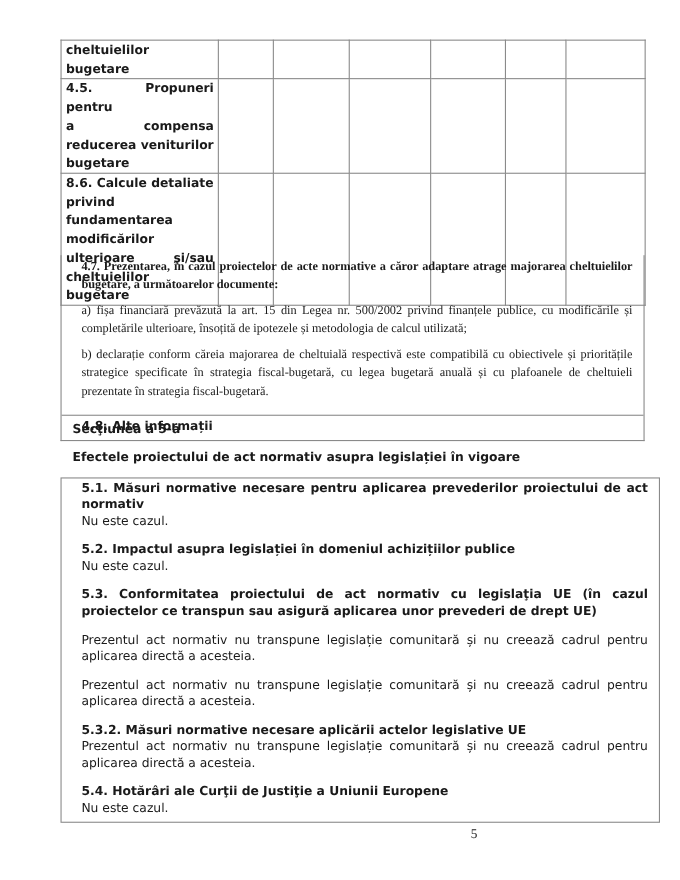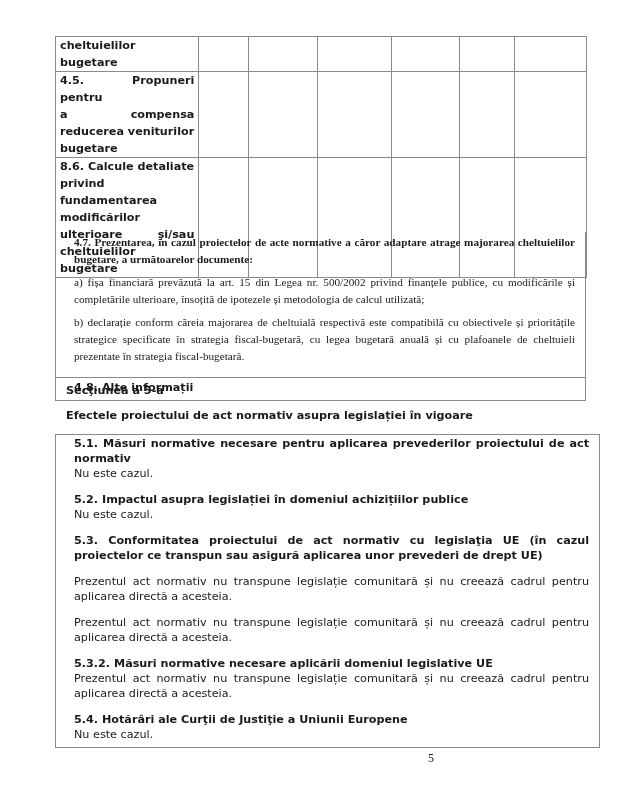--- a/index.html
+++ b/index.html
@@ -121,21 +121,21 @@
     <div class="blk">
       <div class="h">5.3. Conformitatea  proiectului de act normativ cu legislaţia UE (în cazul proiectelor ce transpun sau asigură aplicarea unor prevederi de drept UE)</div>
     </div>
     <div class="blk">
       <div class="t">Prezentul act normativ nu transpune legislație comunitară și nu creează cadrul pentru aplicarea directă a acesteia.</div>
     </div>
     <div class="blk">
       <div class="t">Prezentul act normativ nu transpune legislație comunitară și nu creează cadrul pentru aplicarea directă a acesteia.</div>
     </div>
     <div class="blk">
-      <div class="h">5.3.2. Măsuri normative necesare aplicării domeniul legislative UE</div>
+      <div class="h">5.3.2. Măsuri normative necesare aplicării actelor legislative UE</div>
       <div class="t">Prezentul act normativ nu transpune legislație comunitară și nu creează cadrul pentru aplicarea directă a acesteia.</div>
     </div>
     <div class="blk">
       <div class="h">5.4. Hotărâri ale Curţii de Justiţie a Uniunii Europene</div>
       <div class="t">Nu este cazul.</div>
     </div>
   </div>
 
   <div class="pageno">5</div>
 </div>

